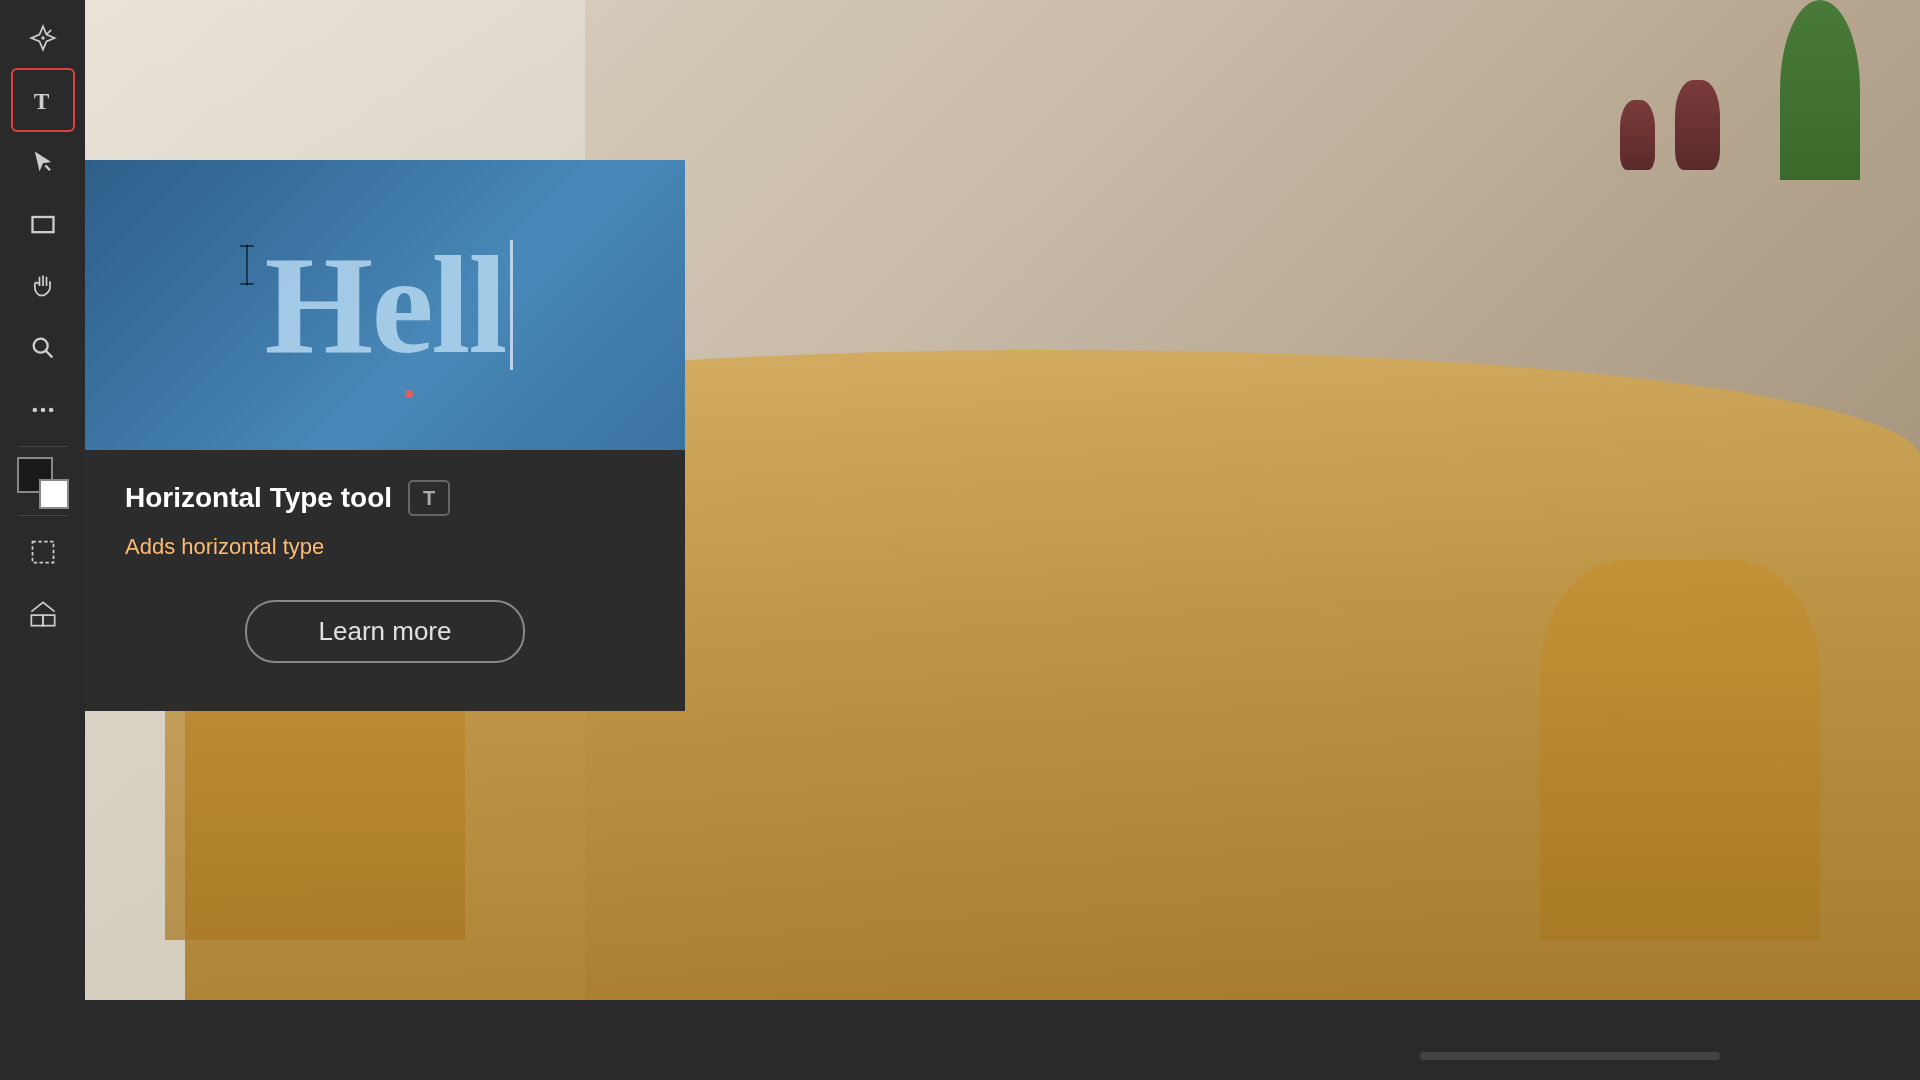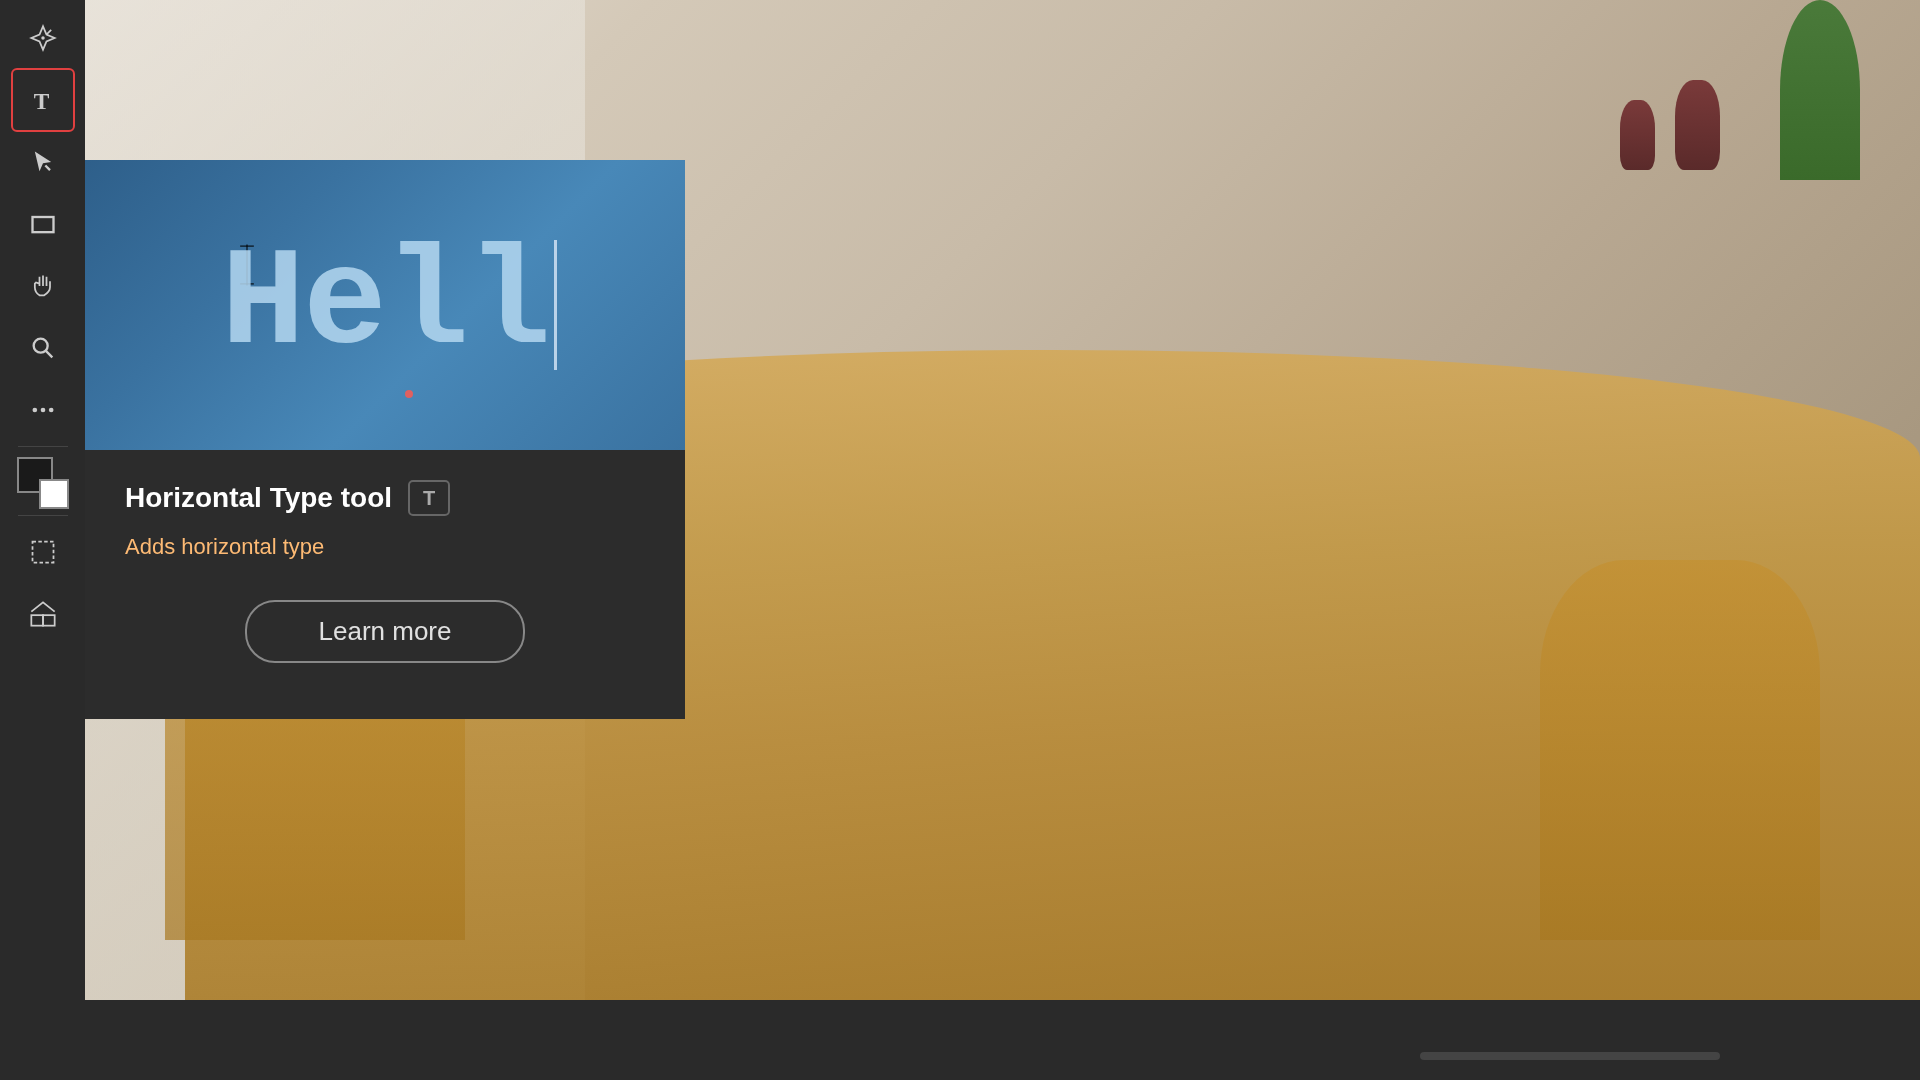--- a/index.html
+++ b/index.html
@@ -155,21 +155,21 @@
     .hell-text-container {
       position: relative;
       display: flex;
       align-items: center;
     }
 
     .hell-text {
       font-size: 140px;
       font-weight: 900;
       color: rgba(180, 215, 240, 0.85);
-      font-family: Liberation Mono, monospace;
+      font-family: Liberation Serif, serif;
       letter-spacing: -2px;
       line-height: 1;
       position: relative;
       text-align: center;
     }
 
     
     .text-cursor {
       position: absolute;
       right: -8px;
@@ -205,21 +205,21 @@
       bottom: 52px;
       left: 320px;
       width: 8px;
       height: 8px;
       background: #e06060;
       border-radius: 50%;
     }
 
     
     .tooltip-info {
-      padding: 30px 40px 40px;
+      padding: 30px 40px 32px;
     }
 
     .tool-title-row {
       display: flex;
       align-items: center;
       gap: 16px;
       margin-bottom: 18px;
     }
 
     .tool-name {

